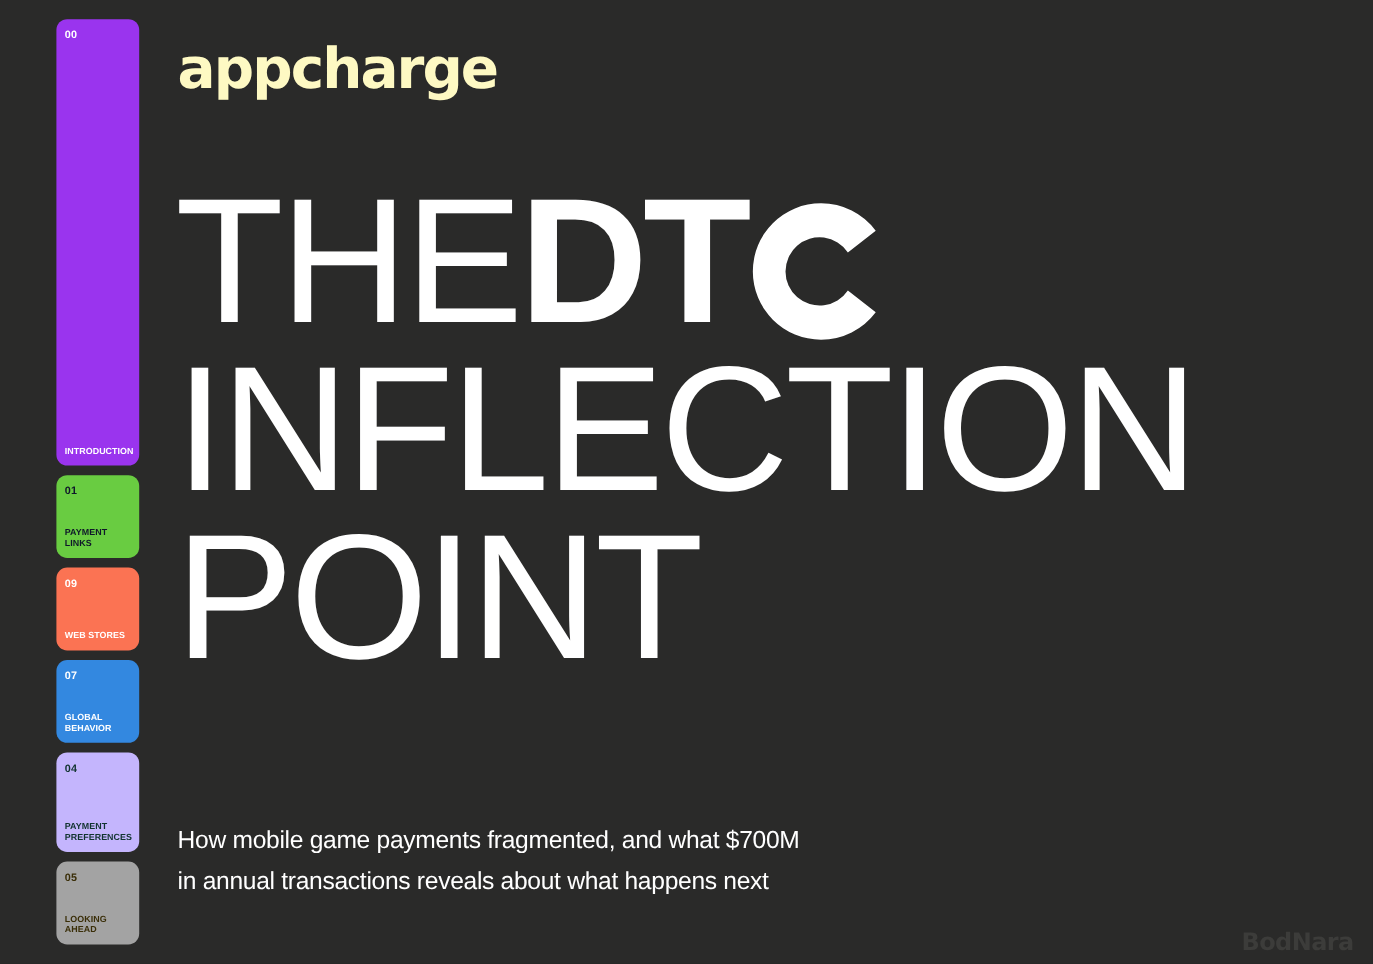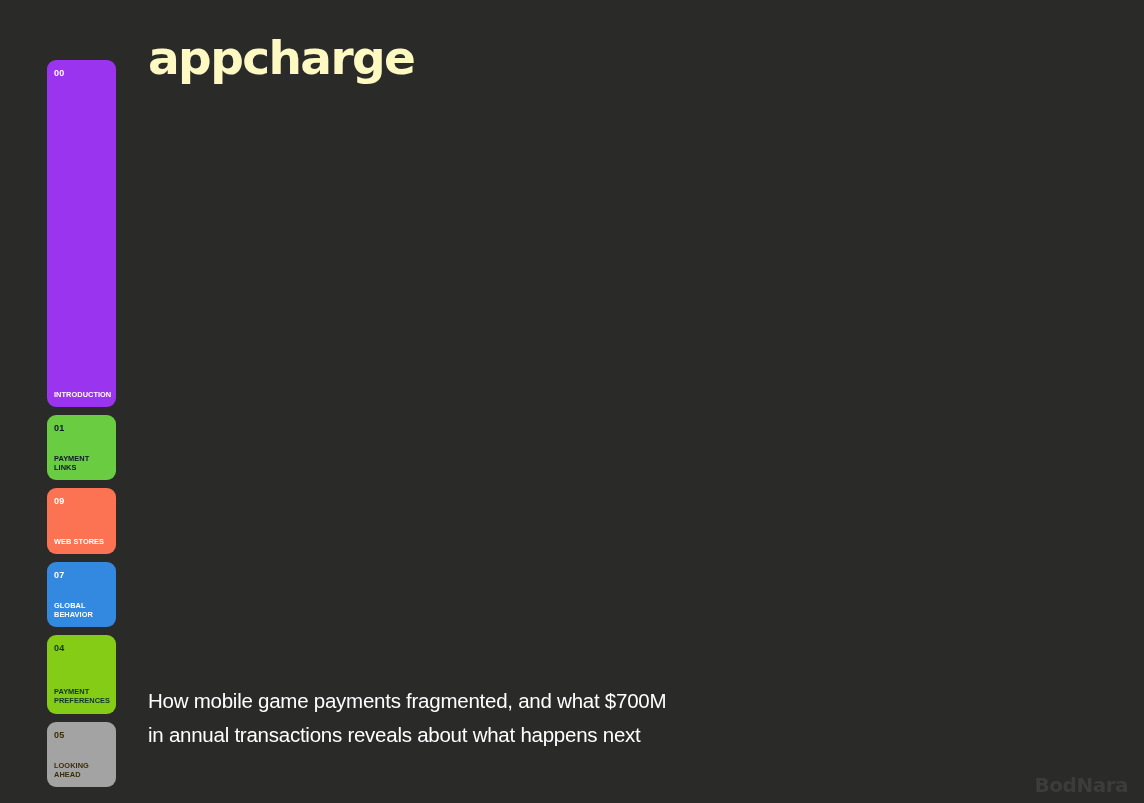--- a/index.html
+++ b/index.html
@@ -24,21 +24,20 @@
 
   
   #sidebar {
     width: 116px;
     flex: 0 0 116px;
     padding: 16px 0 16px 47px;
     box-sizing: border-box;
     display: flex;
     flex-direction: column;
     gap: 8px;
-    margin-top: 44px;
   }
   .chapter {
     width: 69px;
     border-radius: 9px;
     box-sizing: border-box;
     padding: 9px 7px 8px 7px;
     display: flex;
     flex-direction: column;
     justify-content: space-between;
     overflow: hidden;
@@ -154,36 +153,44 @@
       </div>
       <div class="chapter" style="background: rgb(251, 115, 83); color: rgb(255, 255, 255); height: 70px;">
         <div class="num">09</div>
         <div class="label">WEB STORES</div>
       </div>
       <div class="chapter" style="background: rgb(51, 136, 224); color: rgb(255, 255, 255); height: 70px;">
         <div class="num">07</div>
         <div class="label">GLOBAL
 BEHAVIOR</div>
       </div>
-      <div class="chapter" style="background: #84cc16; color: rgb(17, 51, 47); height: 84px;">
+      <div class="chapter" style="background: #c4b5fd; color: rgb(17, 51, 47); height: 84px;">
         <div class="num">04</div>
         <div class="label">PAYMENT
 PREFERENCES</div>
       </div>
       <div class="chapter" style="background: #a3a3a3; color: rgb(58, 46, 8); height: 70px;">
         <div class="num">05</div>
         <div class="label">LOOKING
 AHEAD</div>
       </div>
     </nav>
 
   <div id="main">
 
     <div id="logo">appcharge</div>
 
+    <h1 id="headline">
+      <div class="hl-line l1"><span class="w-light">THE</span><span class="w-bold">DT</span><span class="glyph-c"><svg viewBox="0 0 100 100" aria-hidden="true">
+              <path fill="#ffffff" d="M50 2a48 48 0 1 0 0 96 48 48 0 0 0 38.5-19.3L68.9 63.4A24 24 0 1 1 68.9 36.6L88.5 21.3A47.9 47.9 0 0 0 50 2Z"></path>
+              <path fill="#ffffff" d="M96 44v24H74l22-24Z" opacity="0"></path>
+            </svg></span></div>
+      <div class="hl-line l2 w-light">INFLECTION</div>
+      <div class="hl-line l3 w-light">POINT</div>
+    </h1>
 
     <div id="subtitle">
       <span class="sub-line">How mobile game payments fragmented, and what $700M</span>
       <span class="sub-line">in annual transactions reveals about what happens next</span>
     </div>
 
     <div id="watermark">BodNara</div>
   </div>
 </div>
 

